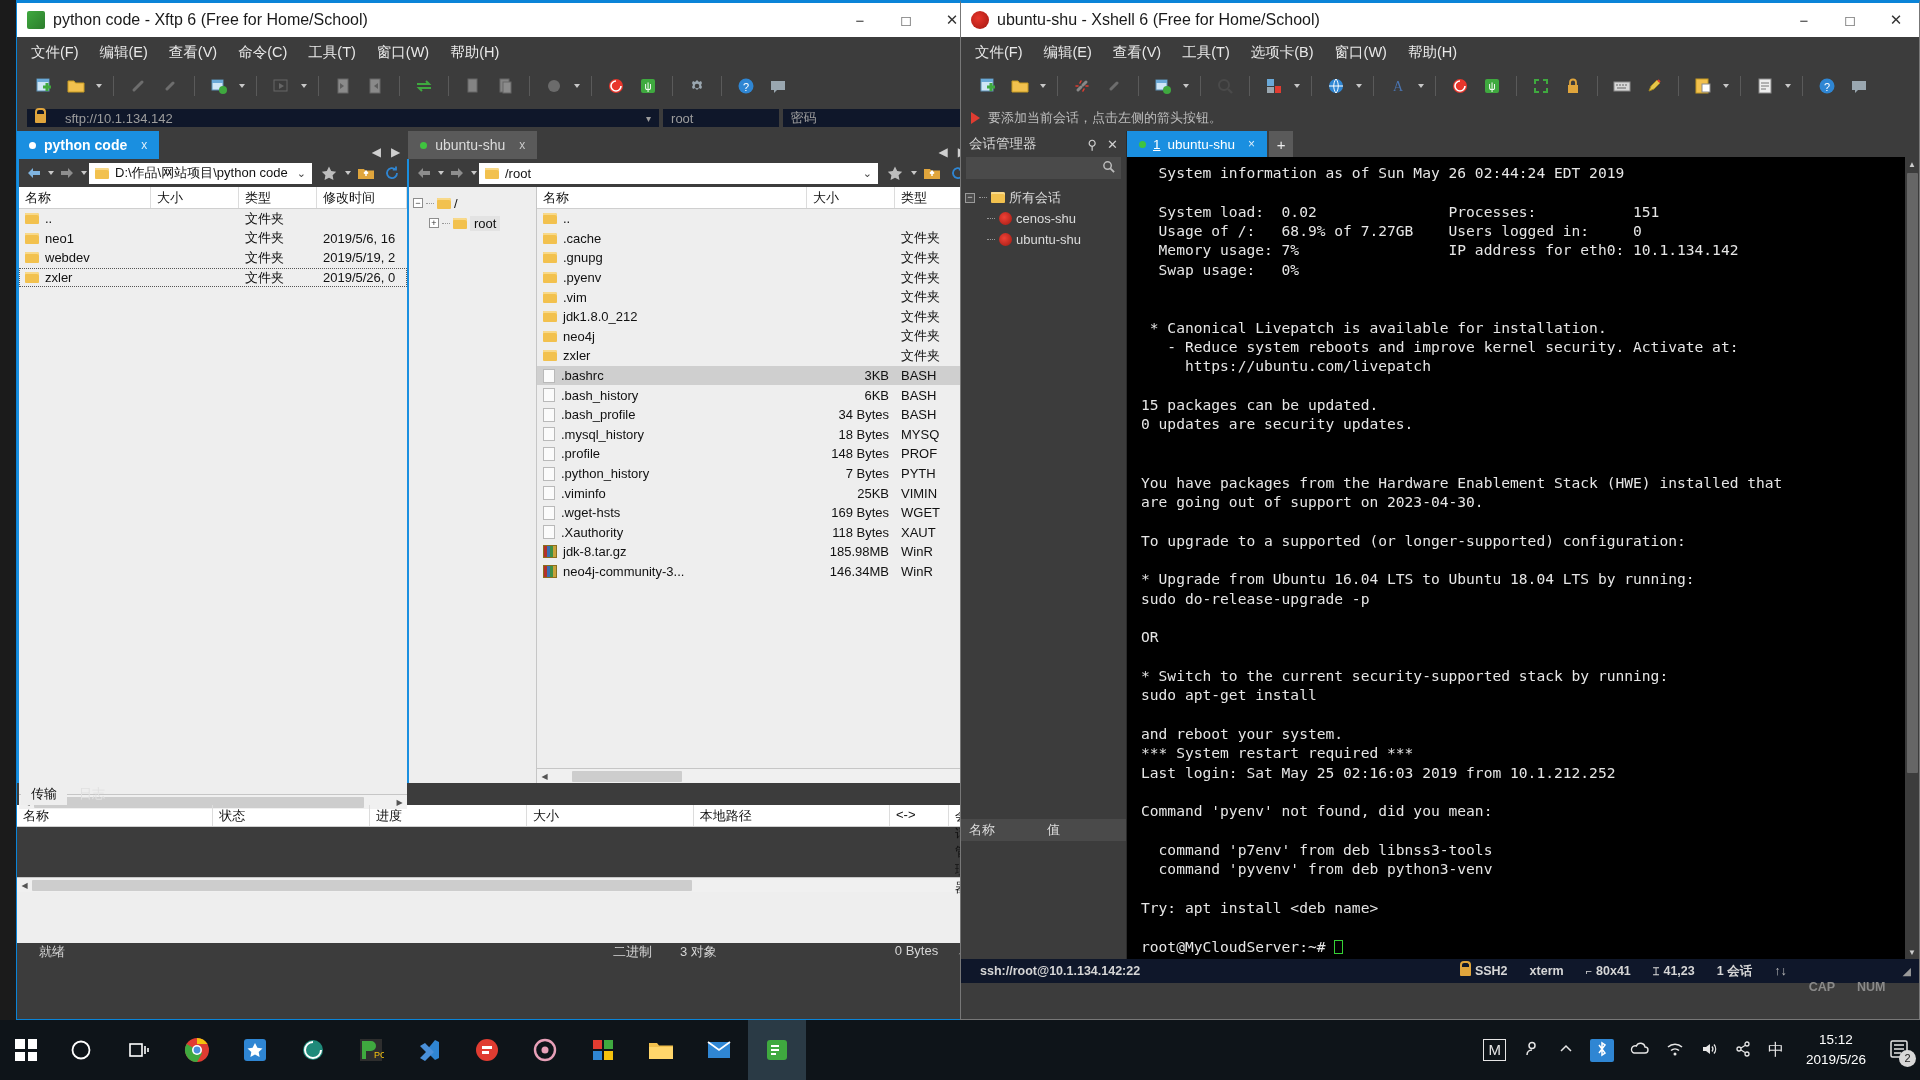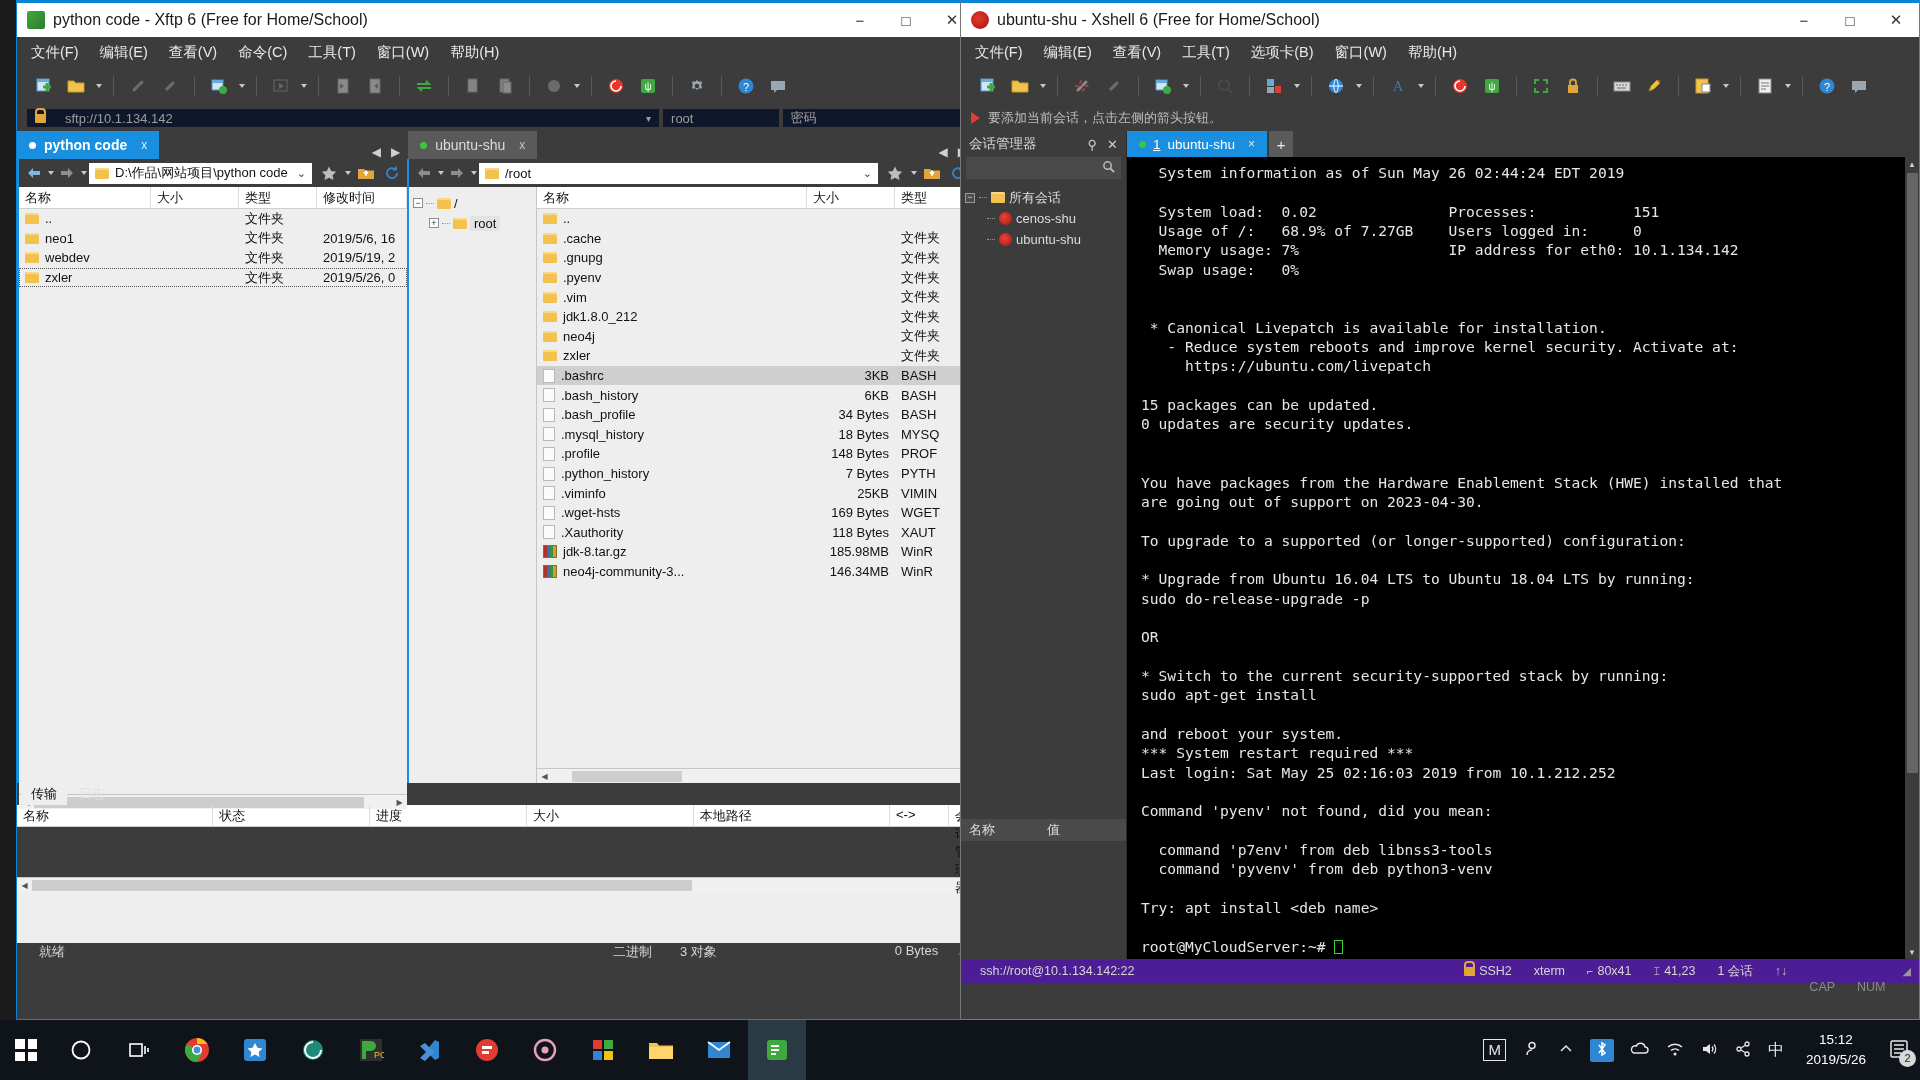--- a/index.html
+++ b/index.html
@@ -141,22 +141,22 @@
            background:#5a5a5a; color:#eee; font-size:15px; margin-left:2px;}
   .termwrap { flex:1; display:flex; background:#000; }
   .term { flex:1; color:#e6e6e6; font-family:"DejaVu Sans Mono","Liberation Mono",monospace;
           font-size:14.6px; line-height:19.35px; padding:6px 0 0 14px; white-space:pre; overflow:hidden;}
   .cursor { display:inline-block; width:9px; height:14px; border:1px solid #35d135; vertical-align:-2px;}
   .vscroll { width:14px; background:#3c3c3c; display:flex; flex-direction:column; align-items:center;}
   .vsbtn { height:14px; width:14px; display:flex;align-items:center;justify-content:center;
            font-size:8px;color:#ccc;}
   .vsthumb { width:11px; background:#666; border-radius:1px; }
 
-  .xs-status { height:24px; background:#4c1d95; display:flex; align-items:center;
-               color:#d6d6d6; font-size:12.5px; padding:0 8px; }
+  .xs-status { height:24px; background:#0f172a; display:flex; align-items:center;
+               color:#d6d6d6; font-size:12.5px; padding:0 8px;font-weight:bold; }
   .xs-status .cell { padding:0 11px; display:flex; align-items:center; gap:4px;}
   .dim { color:#8a8a8a;margin-top:32px; }
 
   
   #taskbar { position:absolute; left:0; top:1020px; width:1920px; height:60px;
              background:#0e1419; display:flex; align-items:center; }
   .tb-item { width:58px; height:60px; display:flex; align-items:center; justify-content:center;}
   .tb-item.active { background:#2a3a45; }
   .startbtn { width:52px; height:60px; display:flex;align-items:center;justify-content:center;}
   .wingrid { width:22px;height:22px; display:grid; grid-template-columns:1fr 1fr; gap:3px;}

